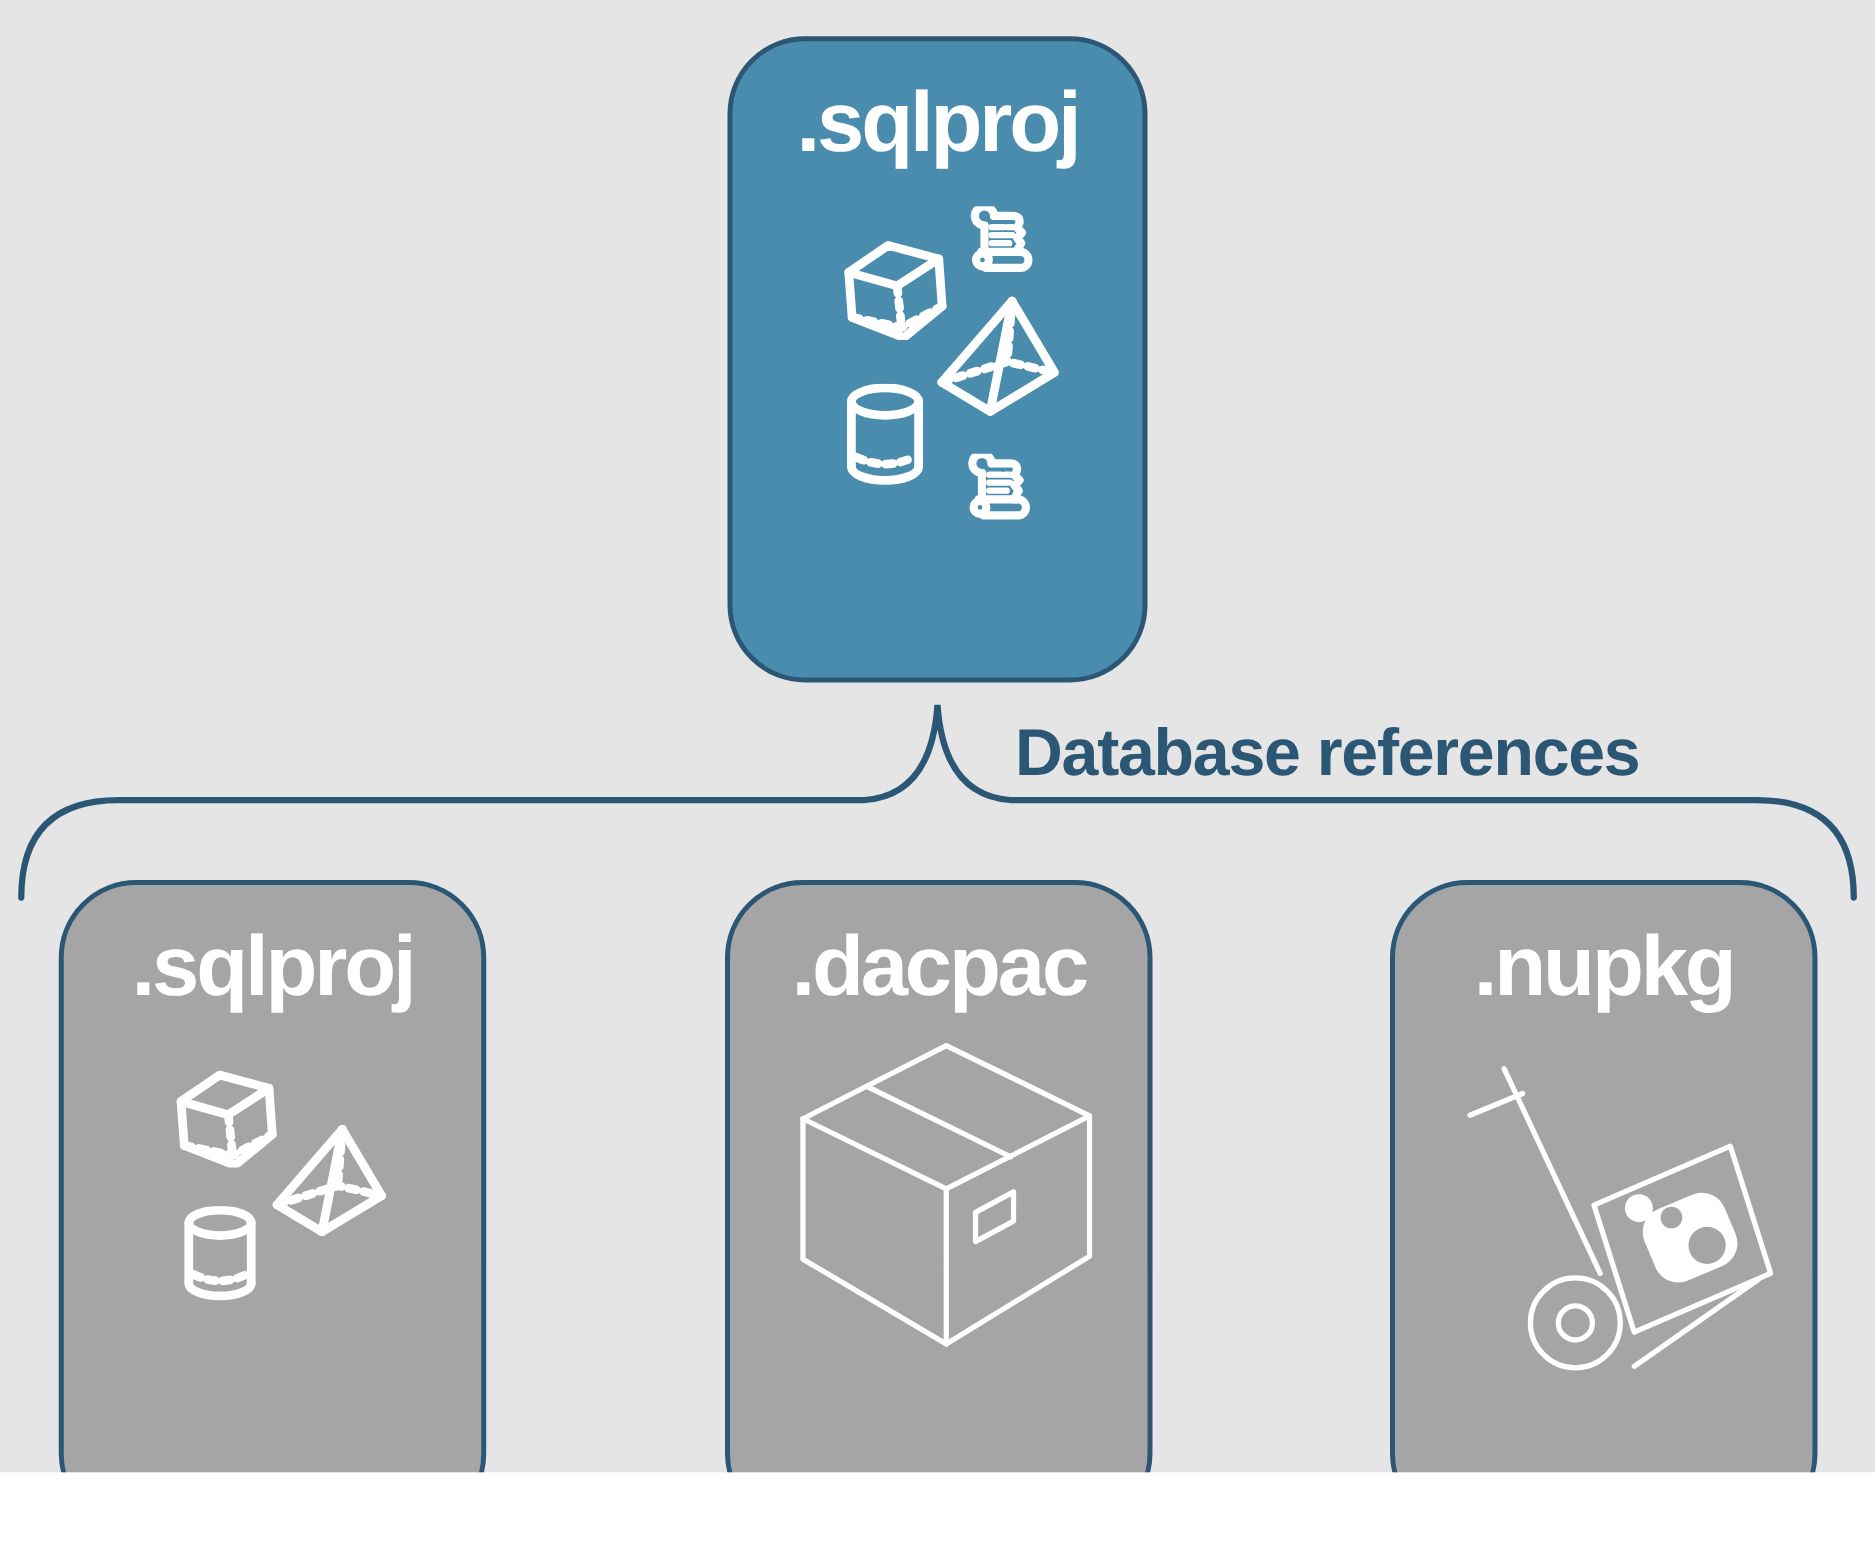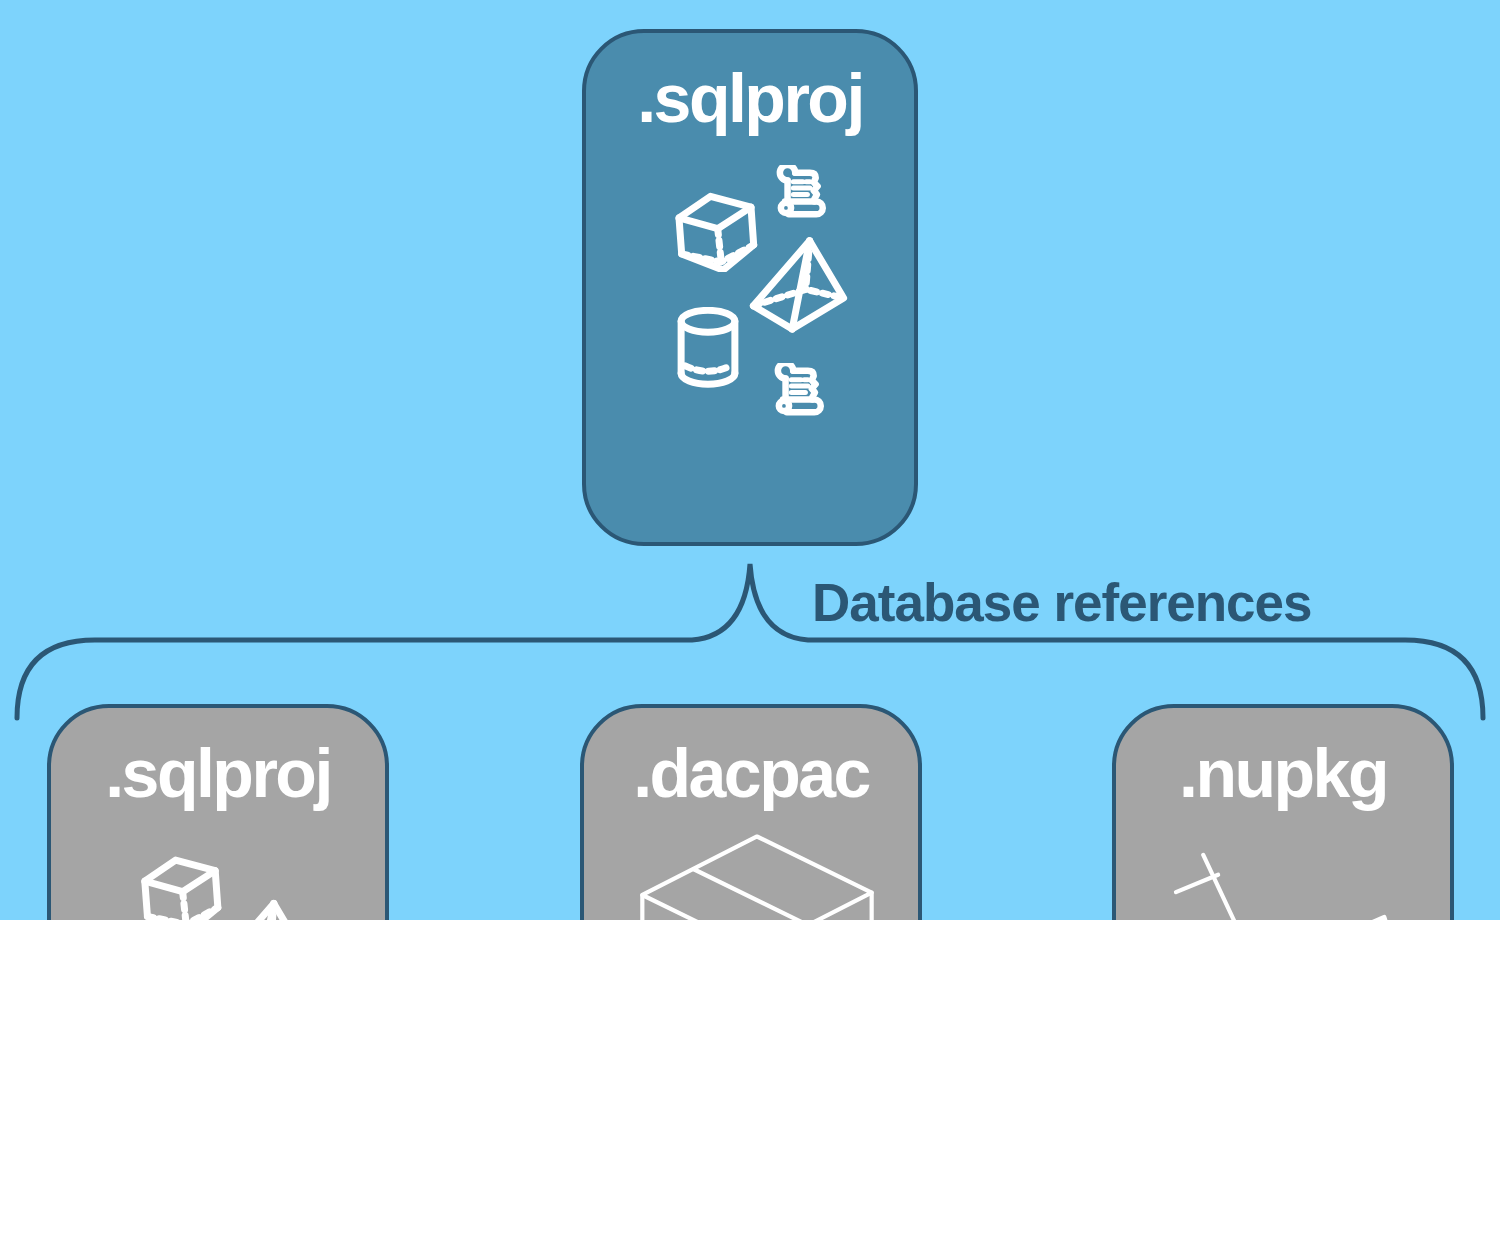--- a/index.html
+++ b/index.html
@@ -1,17 +1,17 @@
 <!DOCTYPE html>
 <html><head>
 <meta charset="utf-8">
 <style>
   html,body { margin:0; padding:0; background:#ffffff; }
   .canvas {
-    position:relative; width:1500px; height:920px; background:#7dd3fc;
+    position:relative; width:1500px; height:1178px; background:#e5e5e5;
     font-family:"Liberation Sans", sans-serif; overflow:hidden;
   }
   .node {
     position:absolute; border:4px solid #2B5775; border-radius:62px;
     box-sizing:border-box;
   }
   .node-root  { left:582px; top:29px;  width:336px; height:517px; background:#4A8CAD; }
   .node-child { top:704px; width:342px; height:521px; background:#A5A5A5; }
   .node-child-1 { left:47px; }
   .node-child-2 { left:580px; }

